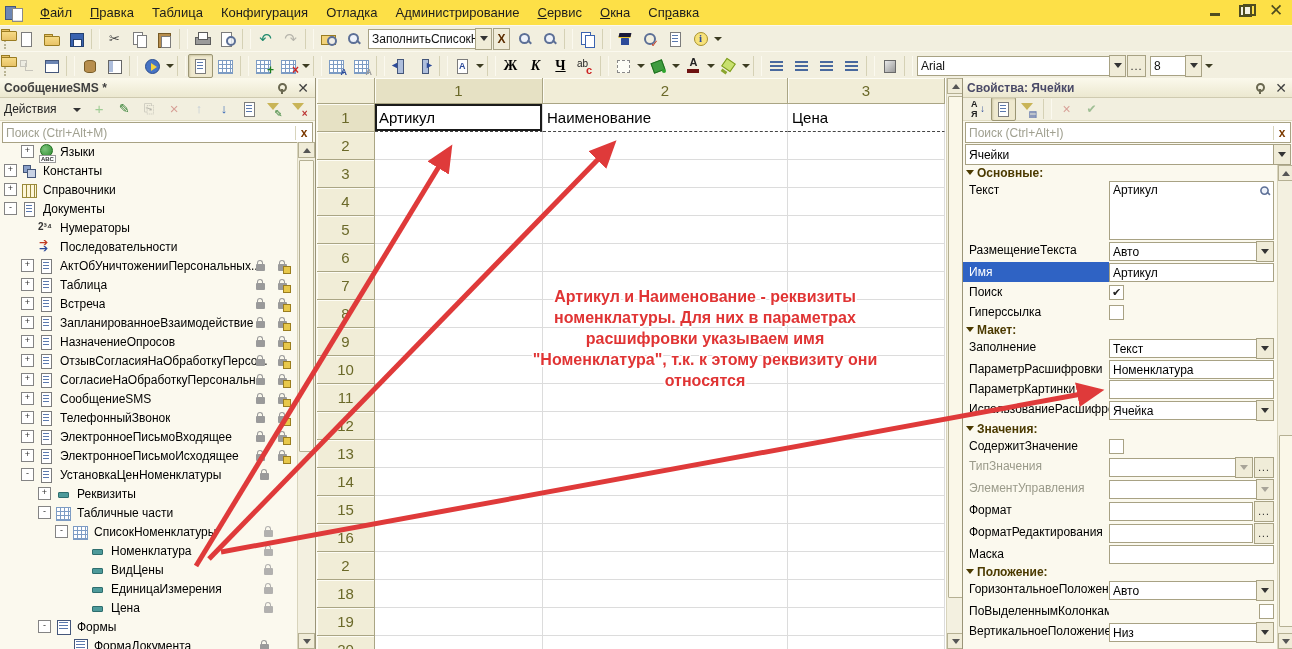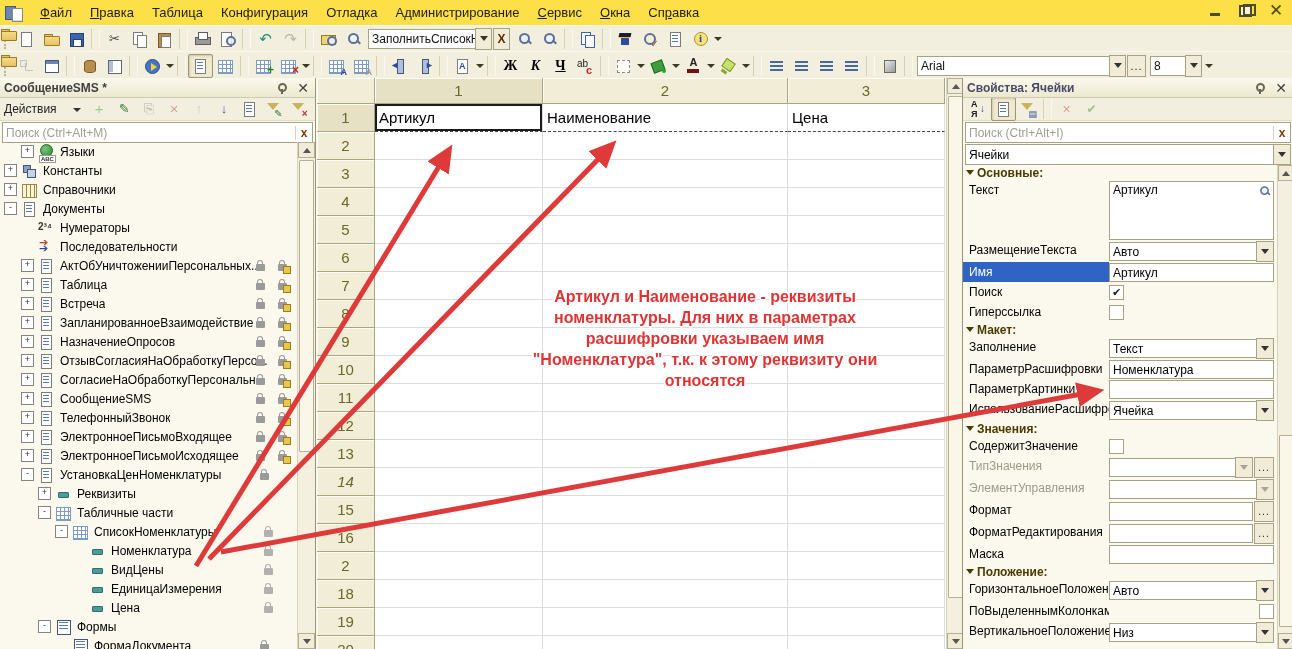--- a/index.html
+++ b/index.html
@@ -722,21 +722,21 @@
         <div class="gcell" style="left: 226px; top: 306px; width: 245px; height: 28px;"></div>
         <div class="gcell" style="left: 471px; top: 306px; width: 157px; height: 28px;"></div>
         <div class="shcell" style="left: 0px; top: 334px; width: 58px; height: 28px;">12</div>
         <div class="gcell" style="left: 58px; top: 334px; width: 168px; height: 28px;"></div>
         <div class="gcell" style="left: 226px; top: 334px; width: 245px; height: 28px;"></div>
         <div class="gcell" style="left: 471px; top: 334px; width: 157px; height: 28px;"></div>
         <div class="shcell" style="left: 0px; top: 362px; width: 58px; height: 28px;">13</div>
         <div class="gcell" style="left: 58px; top: 362px; width: 168px; height: 28px;"></div>
         <div class="gcell" style="left: 226px; top: 362px; width: 245px; height: 28px;"></div>
         <div class="gcell" style="left: 471px; top: 362px; width: 157px; height: 28px;"></div>
-        <div class="shcell" style="left: 0px; top: 390px; width: 58px; height: 28px; font-style: italic;">14</div>
+        <div class="shcell" style="left: 0px; top: 390px; width: 58px; height: 28px;">14</div>
         <div class="gcell" style="left: 58px; top: 390px; width: 168px; height: 28px;"></div>
         <div class="gcell" style="left: 226px; top: 390px; width: 245px; height: 28px;"></div>
         <div class="gcell" style="left: 471px; top: 390px; width: 157px; height: 28px;"></div>
         <div class="shcell" style="left: 0px; top: 418px; width: 58px; height: 28px;">15</div>
         <div class="gcell" style="left: 58px; top: 418px; width: 168px; height: 28px;"></div>
         <div class="gcell" style="left: 226px; top: 418px; width: 245px; height: 28px;"></div>
         <div class="gcell" style="left: 471px; top: 418px; width: 157px; height: 28px;"></div>
         <div class="shcell" style="left: 0px; top: 446px; width: 58px; height: 28px;">16</div>
         <div class="gcell" style="left: 58px; top: 446px; width: 168px; height: 28px;"></div>
         <div class="gcell" style="left: 226px; top: 446px; width: 245px; height: 28px;"></div>

